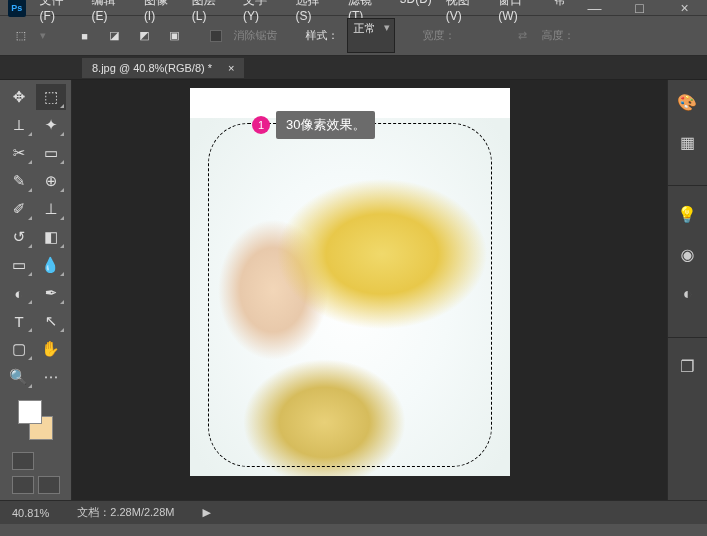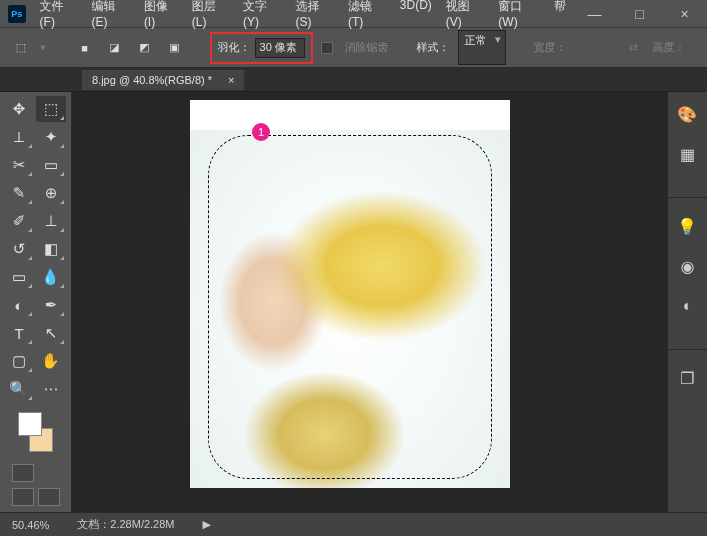--- a/index.html
+++ b/index.html
@@ -4,21 +4,21 @@
   <style>
     * { margin: 0; padding: 0; box-sizing: border-box; }
     body {
       width: 707px; height: 536px;
       background: #535353;
       font-family: "Microsoft YaHei", Arial, sans-serif;
       font-size: 11px; color: #e0e0e0;
       overflow: hidden; position: relative;
     }
     .titlebar {
-      height: 28px; background: #535353;
+      height: 16px; background: #535353;
       display: flex; align-items: center;
       border-bottom: 1px solid #383838;
     }
     .ps-logo {
       width: 18px; height: 18px; margin: 0 8px;
       background: #001e36; color: #31a8ff;
       font-size: 9px; font-weight: bold;
       display: flex; align-items: center; justify-content: center;
       border-radius: 2px;
     }
@@ -189,24 +189,20 @@
 
 <div class="options-bar">
   <div class="opt-icon">⬚</div>
   <div style="color:#777">▾</div>
   <div style="width:12px"></div>
   <div class="opt-icon">■</div>
   <div class="opt-icon">◪</div>
   <div class="opt-icon">◩</div>
   <div class="opt-icon">▣</div>
   <div style="width:8px"></div>
-  <div class="feather-group">
-    <span>羽化：</span>
-    <input class="feather-input" value="30 像素" style="">
-  </div>
   <span class="checkbox"></span>
   <span class="anti-alias">消除锯齿</span>
   <div style="width:12px"></div>
   <span>样式：</span>
   <div class="style-select">
     <span>正常</span>
     <span style="position:absolute;right:4px;color:#aaa">▾</span>
   </div>
   <div style="width:12px"></div>
   <span class="dim-label">宽度：</span>
@@ -259,34 +255,35 @@
     </div>
   </div>
 
   <div class="canvas-area">
     <div class="canvas">
       <div class="photo"></div>
       <div class="selection"></div>
     </div>
     <div class="annotation">
       <div class="anno-badge">1</div>
+      <div class="anno-label">30像素效果。</div>
     </div>
   </div>
 
   <div class="right-panels">
     <div class="panel-icon">🎨</div>
     <div class="panel-icon">▦</div>
     <div class="panel-gap"></div>
     <div class="panel-icon">💡</div>
     <div class="panel-icon">◉</div>
     <div class="panel-icon">◐</div>
     <div class="panel-gap"></div>
     <div class="panel-icon">❐</div>
   </div>
 </div>
 
 <div class="statusbar">
-  <span>50.46%</span>
+  <span>40.81%</span>
   <span>
     <span>文档：</span><span>2.28M/2.28M</span>
   </span>
   <span>▶</span>
 </div>
 
 </body></html>

